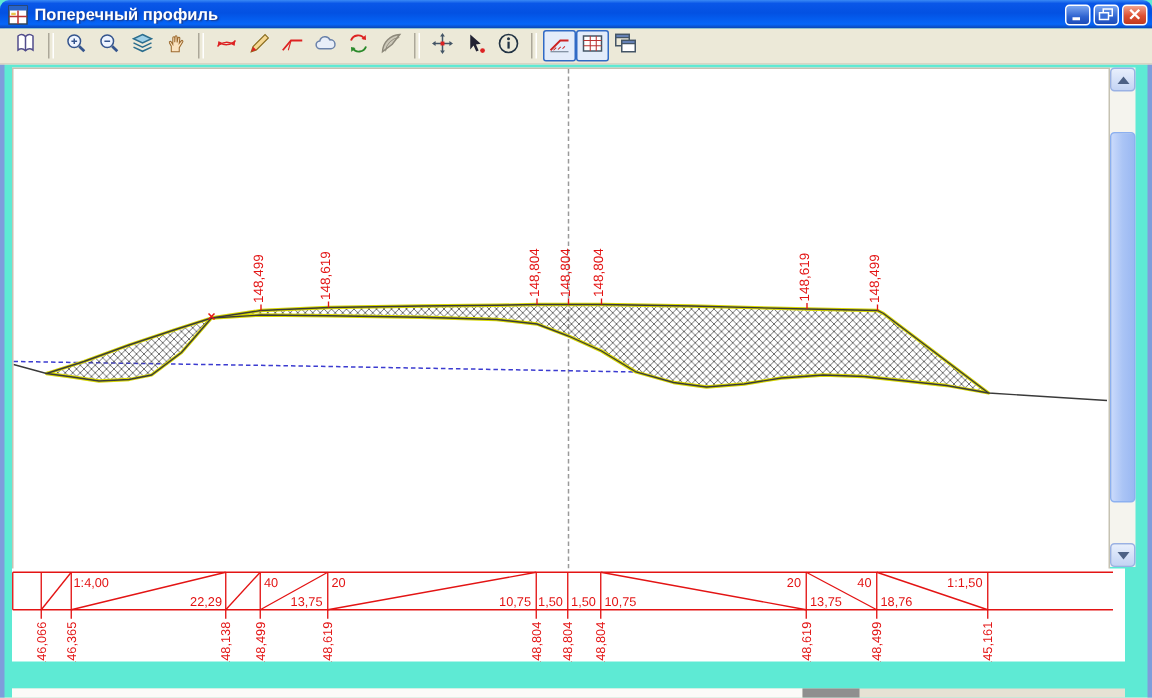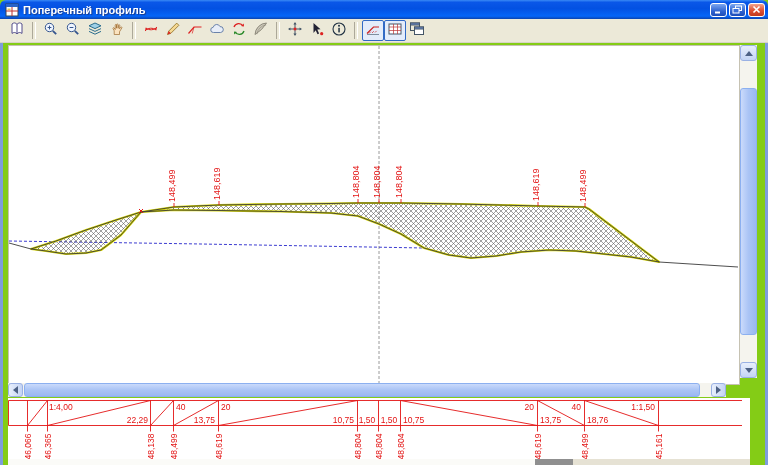--- a/index.html
+++ b/index.html
@@ -1,17 +1,17 @@
 <!DOCTYPE html>
 <html><head>
 <meta charset="utf-8">
 <style>
   html,body{margin:0;padding:0;width:768px;height:465px;overflow:hidden;
     font-family:"Liberation Sans",sans-serif;background:#ece9d8;}
-  .window{position:absolute;inset:0;background:#84cc16;}
+  .window{position:absolute;inset:0;background:#5eead4;}
   .edge{position:absolute;background:#7f9ddb;}
   .edge.l{left:0;top:19px;bottom:0;width:3px;}
   .edge.r{right:0;top:19px;bottom:0;width:3px;}
 
   
   .titlebar{position:absolute;left:0;top:0;width:768px;height:19px;
     background:linear-gradient(180deg,#3a8af5 0%,#0a57e8 12%,#0351e2 45%,#0566f8 85%,#0b43af 100%);
     border-radius:6px 6px 0 0;display:flex;align-items:center;padding:0 3px;box-sizing:border-box;}
   .title-icon{width:14px;height:14px;margin:0 4px 0 2px;flex:0 0 auto;}
   .title-text{color:#fff;font-weight:bold;font-size:11px;text-shadow:1px 1px 1px #1a3b8c;
@@ -26,21 +26,21 @@
   .toolbar{position:absolute;left:0;top:19px;width:768px;height:24px;background:#ece9d8;
     border-bottom:1px solid #d8d4c4;display:flex;align-items:center;padding-left:6px;box-sizing:border-box;}
   .tbtn{width:22px;height:21px;border:1px solid transparent;background:transparent;padding:0;margin:0 0;
     display:flex;align-items:center;justify-content:center;border-radius:2px;}
   .tbtn.sel{background:#e3ecfa;border:1px solid #316ac5;}
   .tsep{width:2px;height:17px;margin:0 4px;border-left:1px solid #aca899;border-right:1px solid #fff;}
 
   
   .chart-pane{position:absolute;left:8px;top:45px;width:730px;height:338px;background:#fff;
     border:1px solid #c6c2b2;box-sizing:content-box;}
-  .table-pane{position:absolute;left:8px;top:398px;width:742px;height:62px;background:#fff;}
+  .table-pane{position:absolute;left:8px;top:379px;width:742px;height:62px;background:#fff;}
   svg text{font-family:"Liberation Sans",sans-serif;}
 
   
   .vsb{position:absolute;left:740px;top:45px;width:17px;height:333px;background:#f5f4ee;}
   .hsb{position:absolute;left:8px;top:383px;width:718px;height:14px;background:#f5f4ee;}
   .sb-btn{position:absolute;background:linear-gradient(180deg,#e8effc,#c4d4f4);
     border:1px solid #9ab1e4;border-radius:3px;display:flex;align-items:center;justify-content:center;box-sizing:border-box;}
   .vsb .sb-btn{width:17px;height:16px;left:0;}
   .hsb .sb-btn{width:15px;height:14px;top:0;background:linear-gradient(90deg,#e8effc,#c4d4f4);}
   .sb-thumb{position:absolute;background:linear-gradient(90deg,#cadafb,#aac4f5 50%,#9ab8f2);

